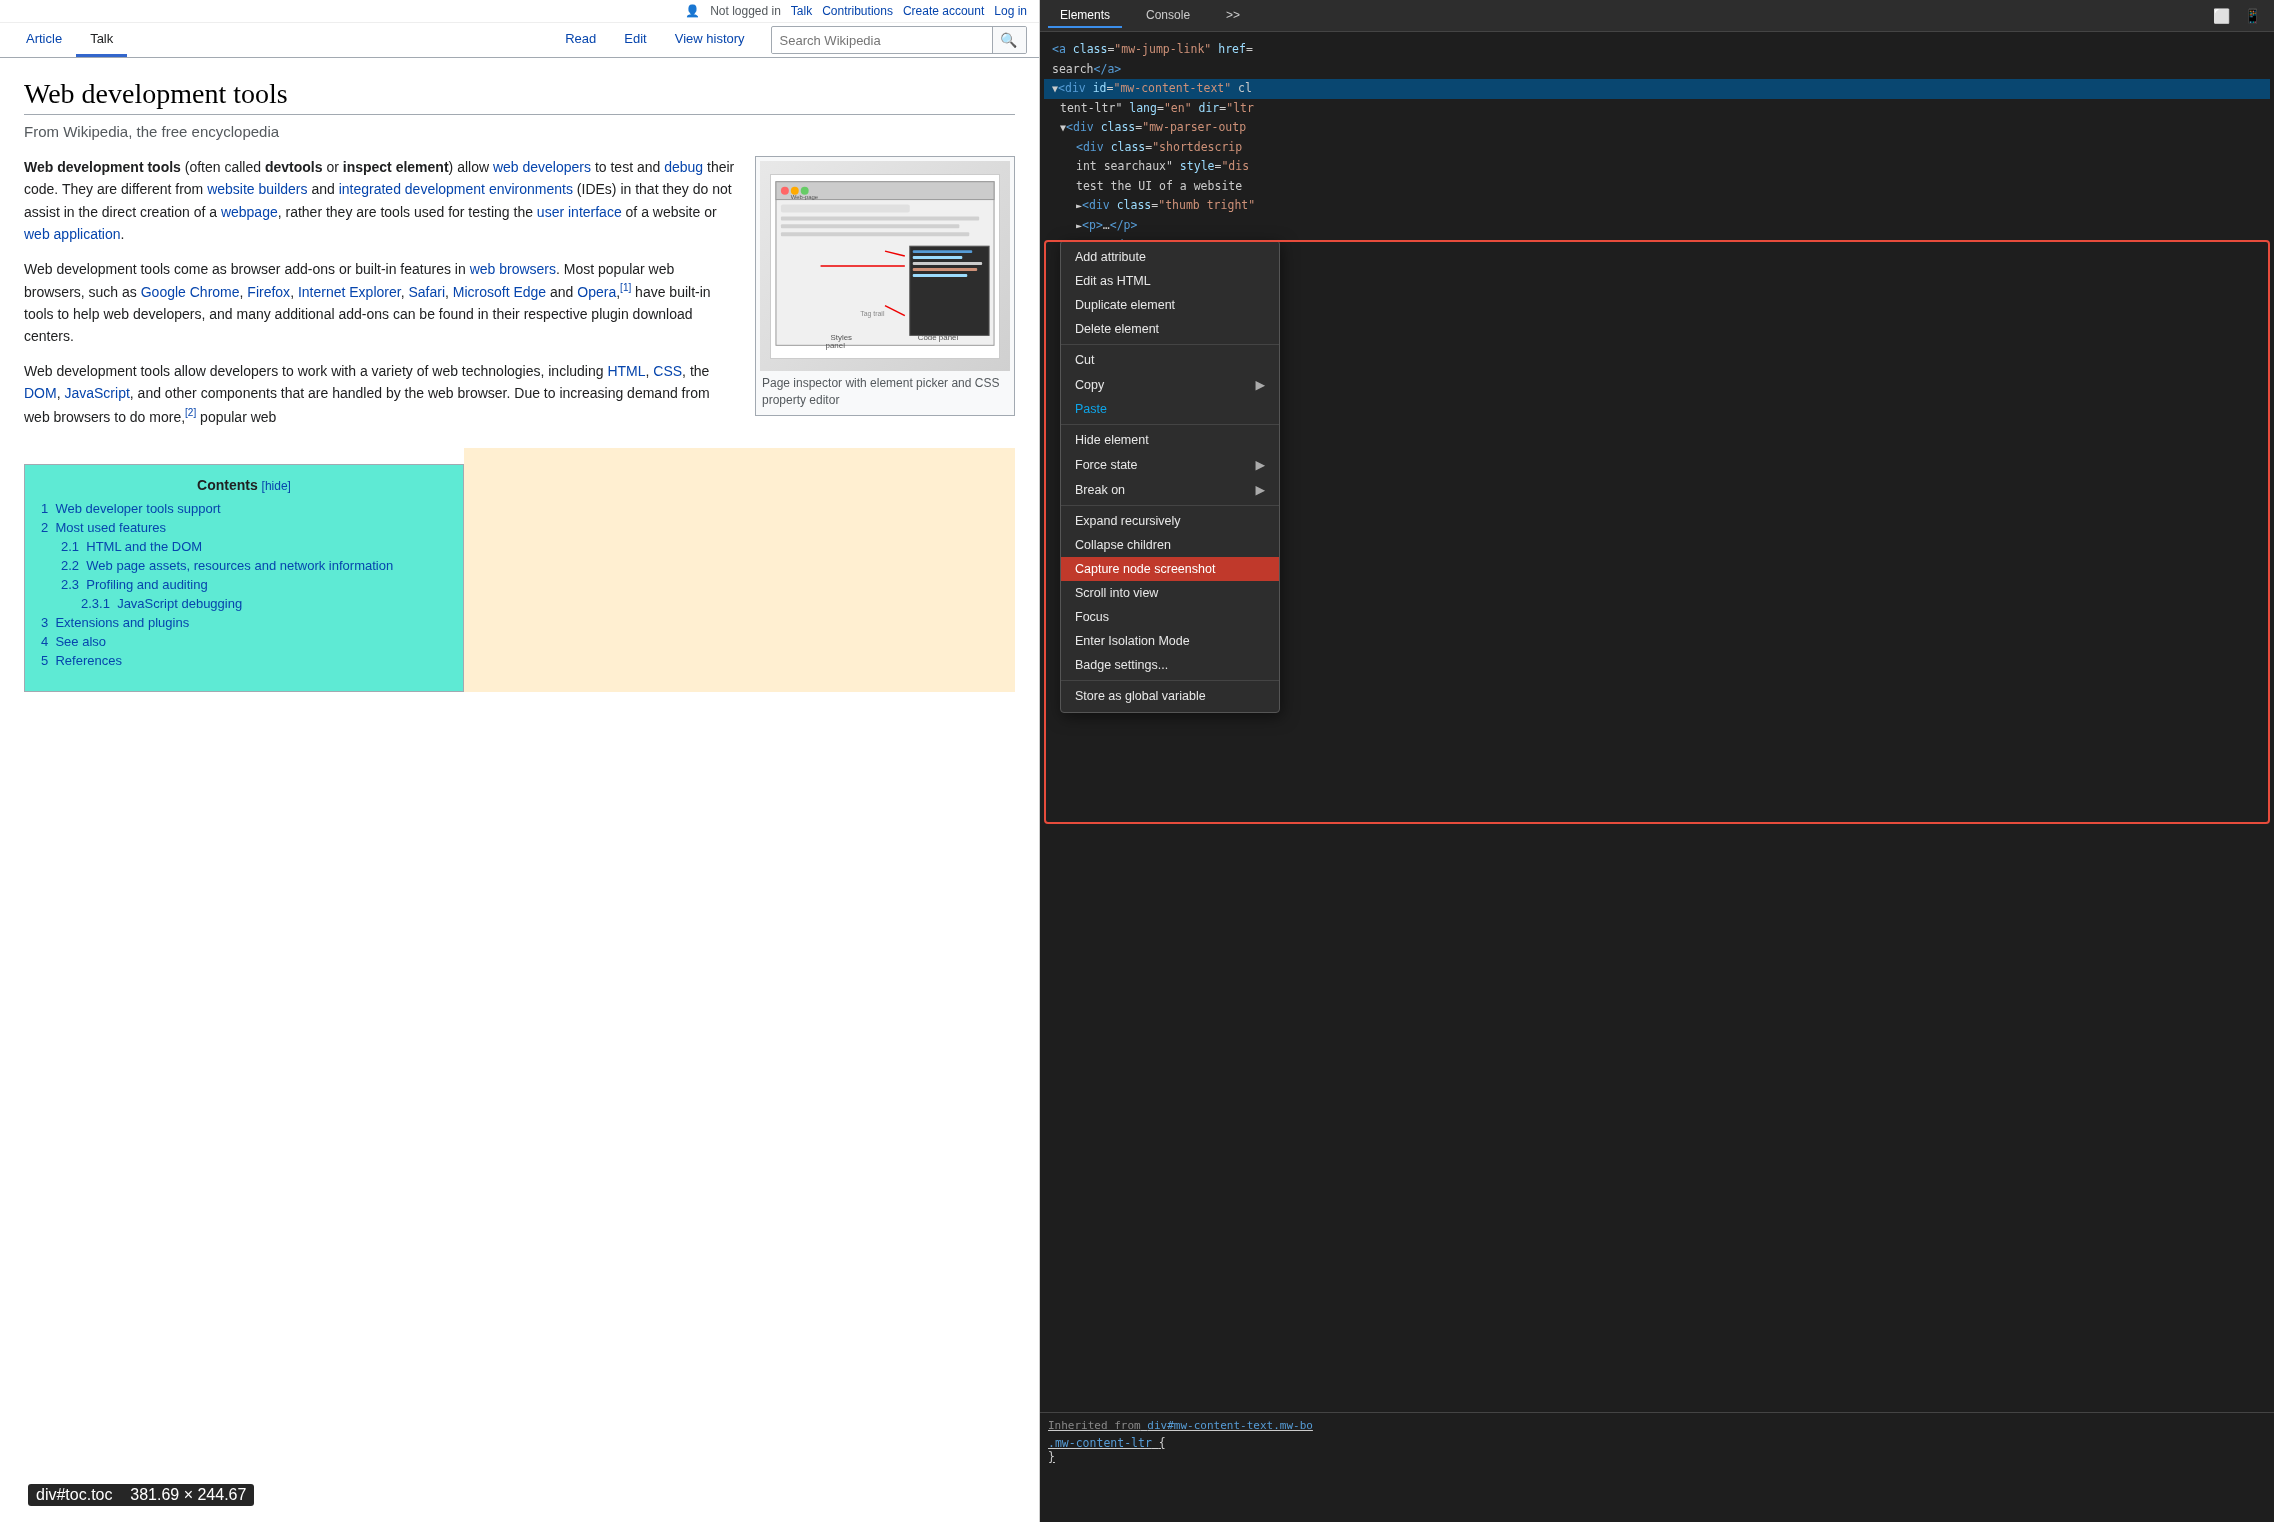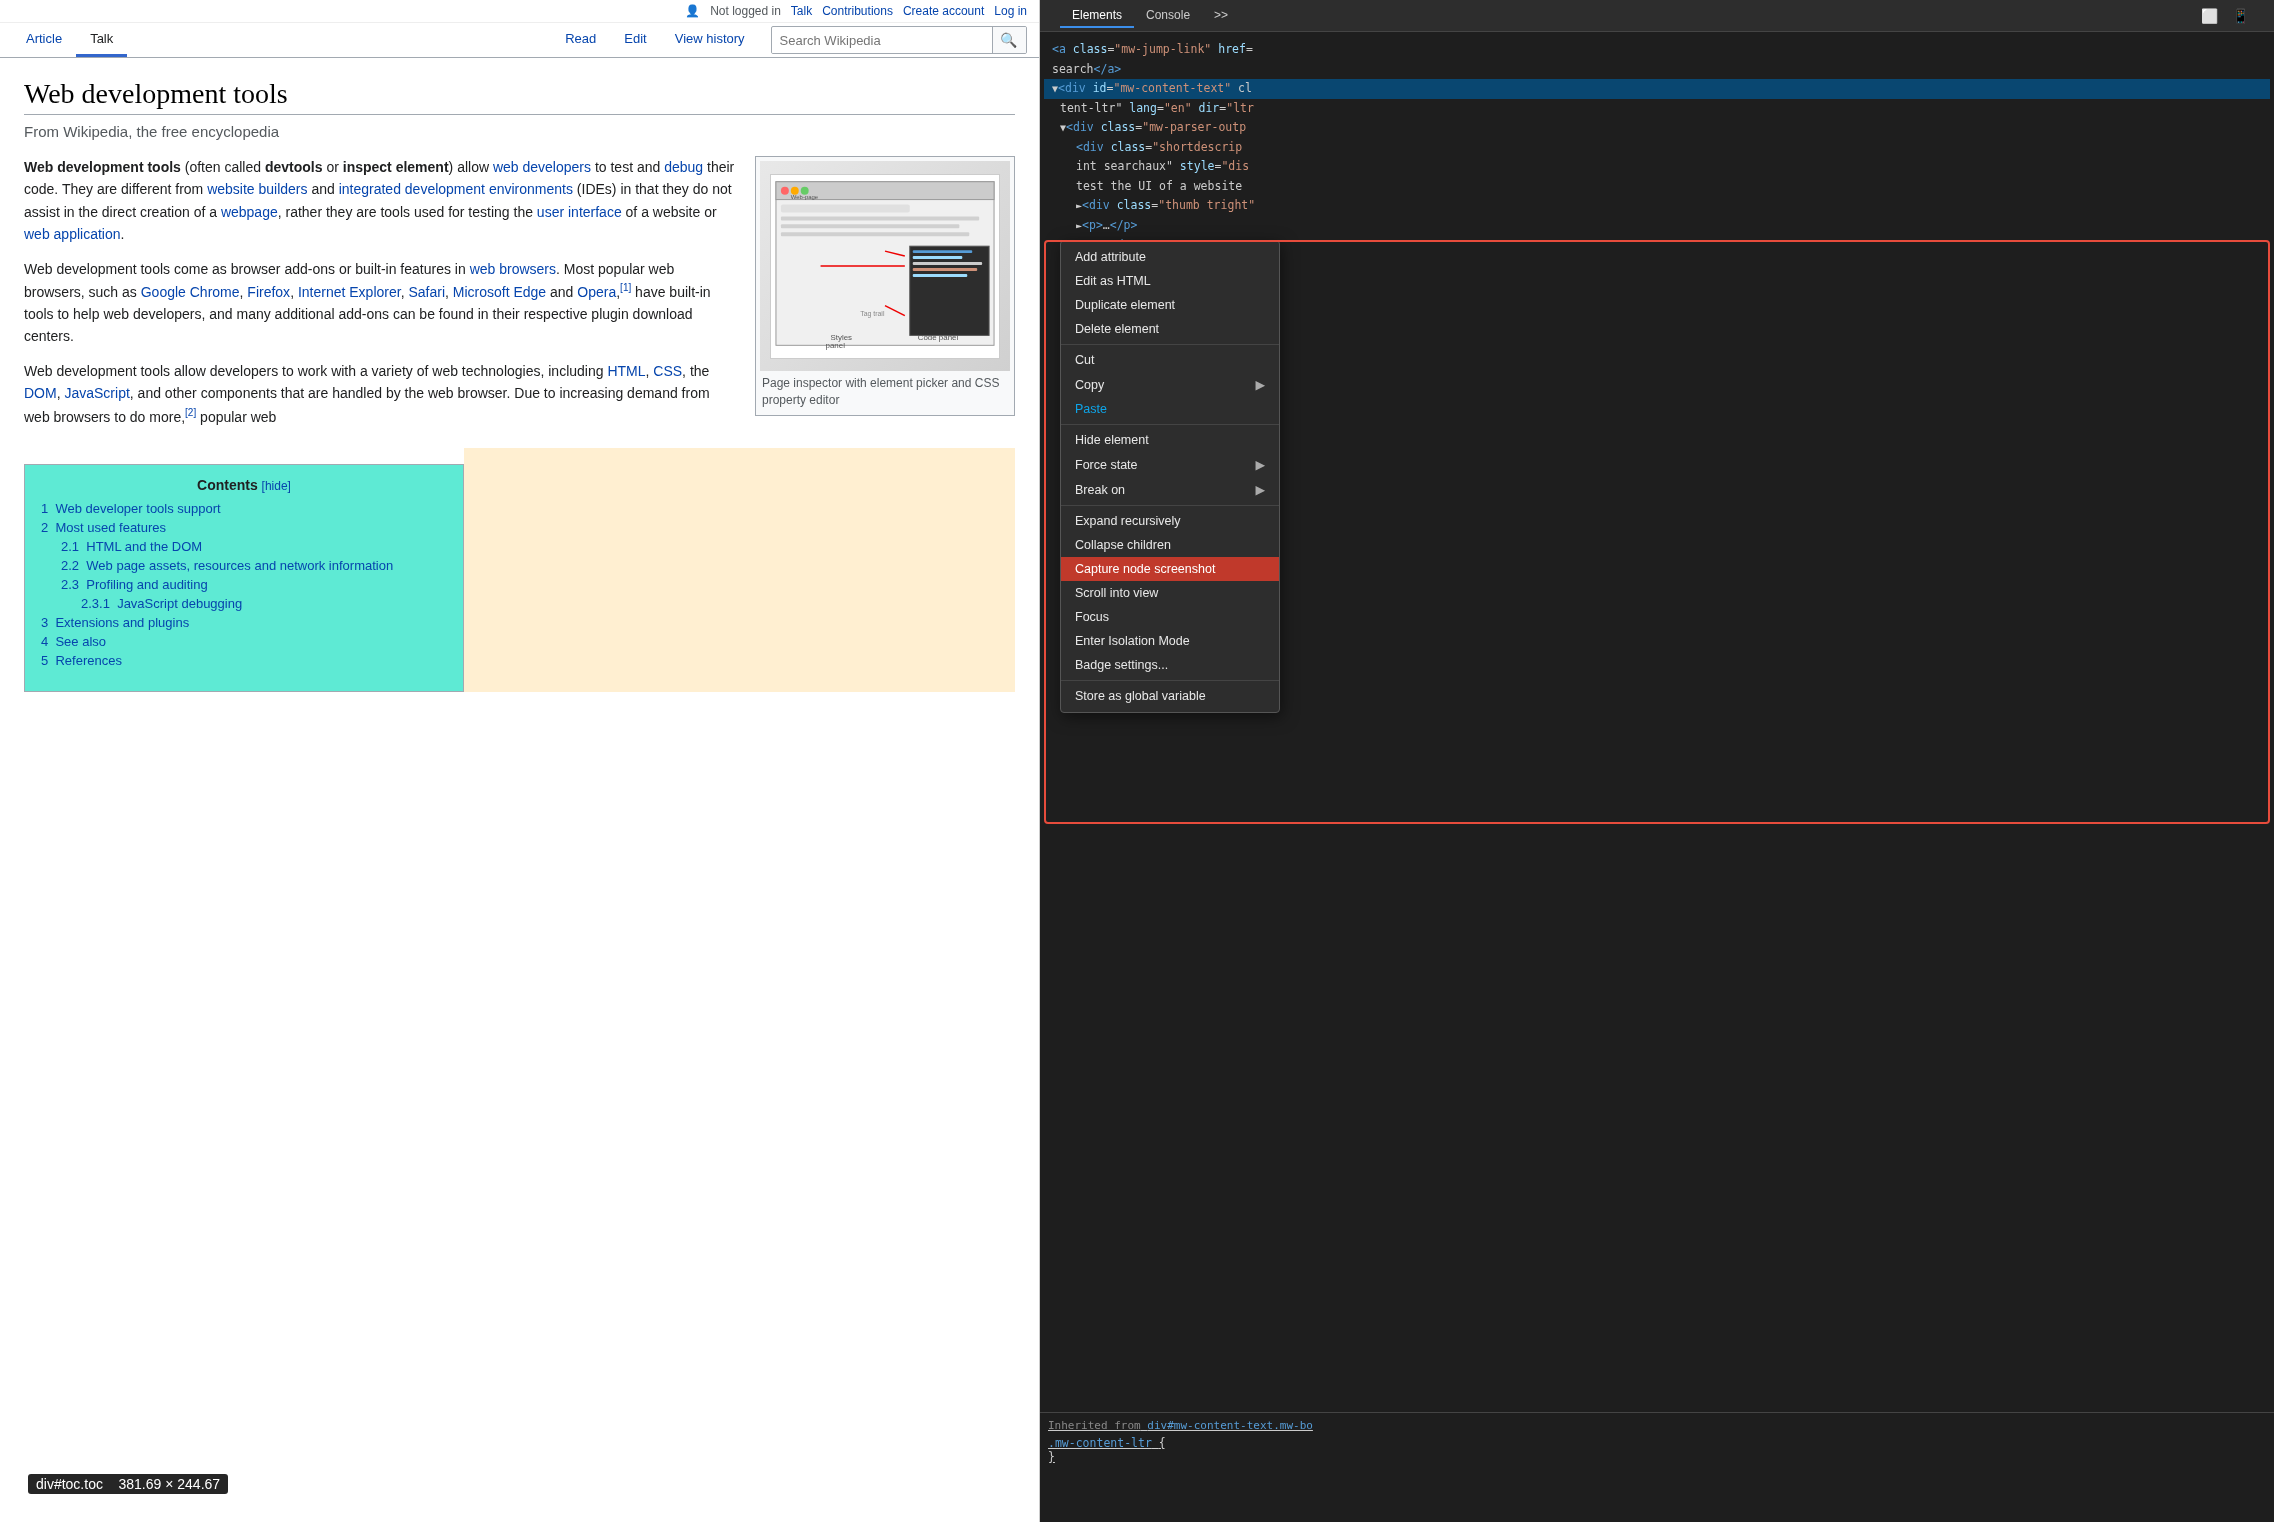--- a/index.html
+++ b/index.html
@@ -153,25 +153,25 @@
     .wiki-contents-list .sub { padding-left: 20px; }
     .wiki-contents-list .subsub { padding-left: 40px; }
     .wiki-contents-list a { color: #0645ad; text-decoration: none; }
 
     
     sup { font-size: 10px; color: #0645ad; }
 
     
     .wiki-highlight-row {
       position: absolute;
-      bottom: 28px;
+      bottom: 16px;
       left: 28px;
       background: rgba(0,0,0,0.85);
       color: #fff;
-      font-size: 14px;
+      font-size: 16px;
       padding: 2px 8px;
       border-radius: 3px;
     }
 
     
     #devtools-panel {
       flex: 1;
       display: flex;
       flex-direction: column;
       background: #1e1e1e;
@@ -179,23 +179,23 @@
       overflow: hidden;
       position: relative;
     }
 
     
     #devtools-tabs {
       display: flex;
       align-items: center;
       background: #2d2d2d;
       border-bottom: 1px solid #444;
-      padding: 0 20px;
+      padding: 0 8px;
       height: 32px;
-      gap: 0;
+      gap: 12px;
     }
     .devtools-tab {
       padding: 4px 12px;
       font-size: 12px;
       cursor: pointer;
       color: #ccc;
       border-bottom: 2px solid transparent;
     }
     .devtools-tab.active {
       color: #fff;

